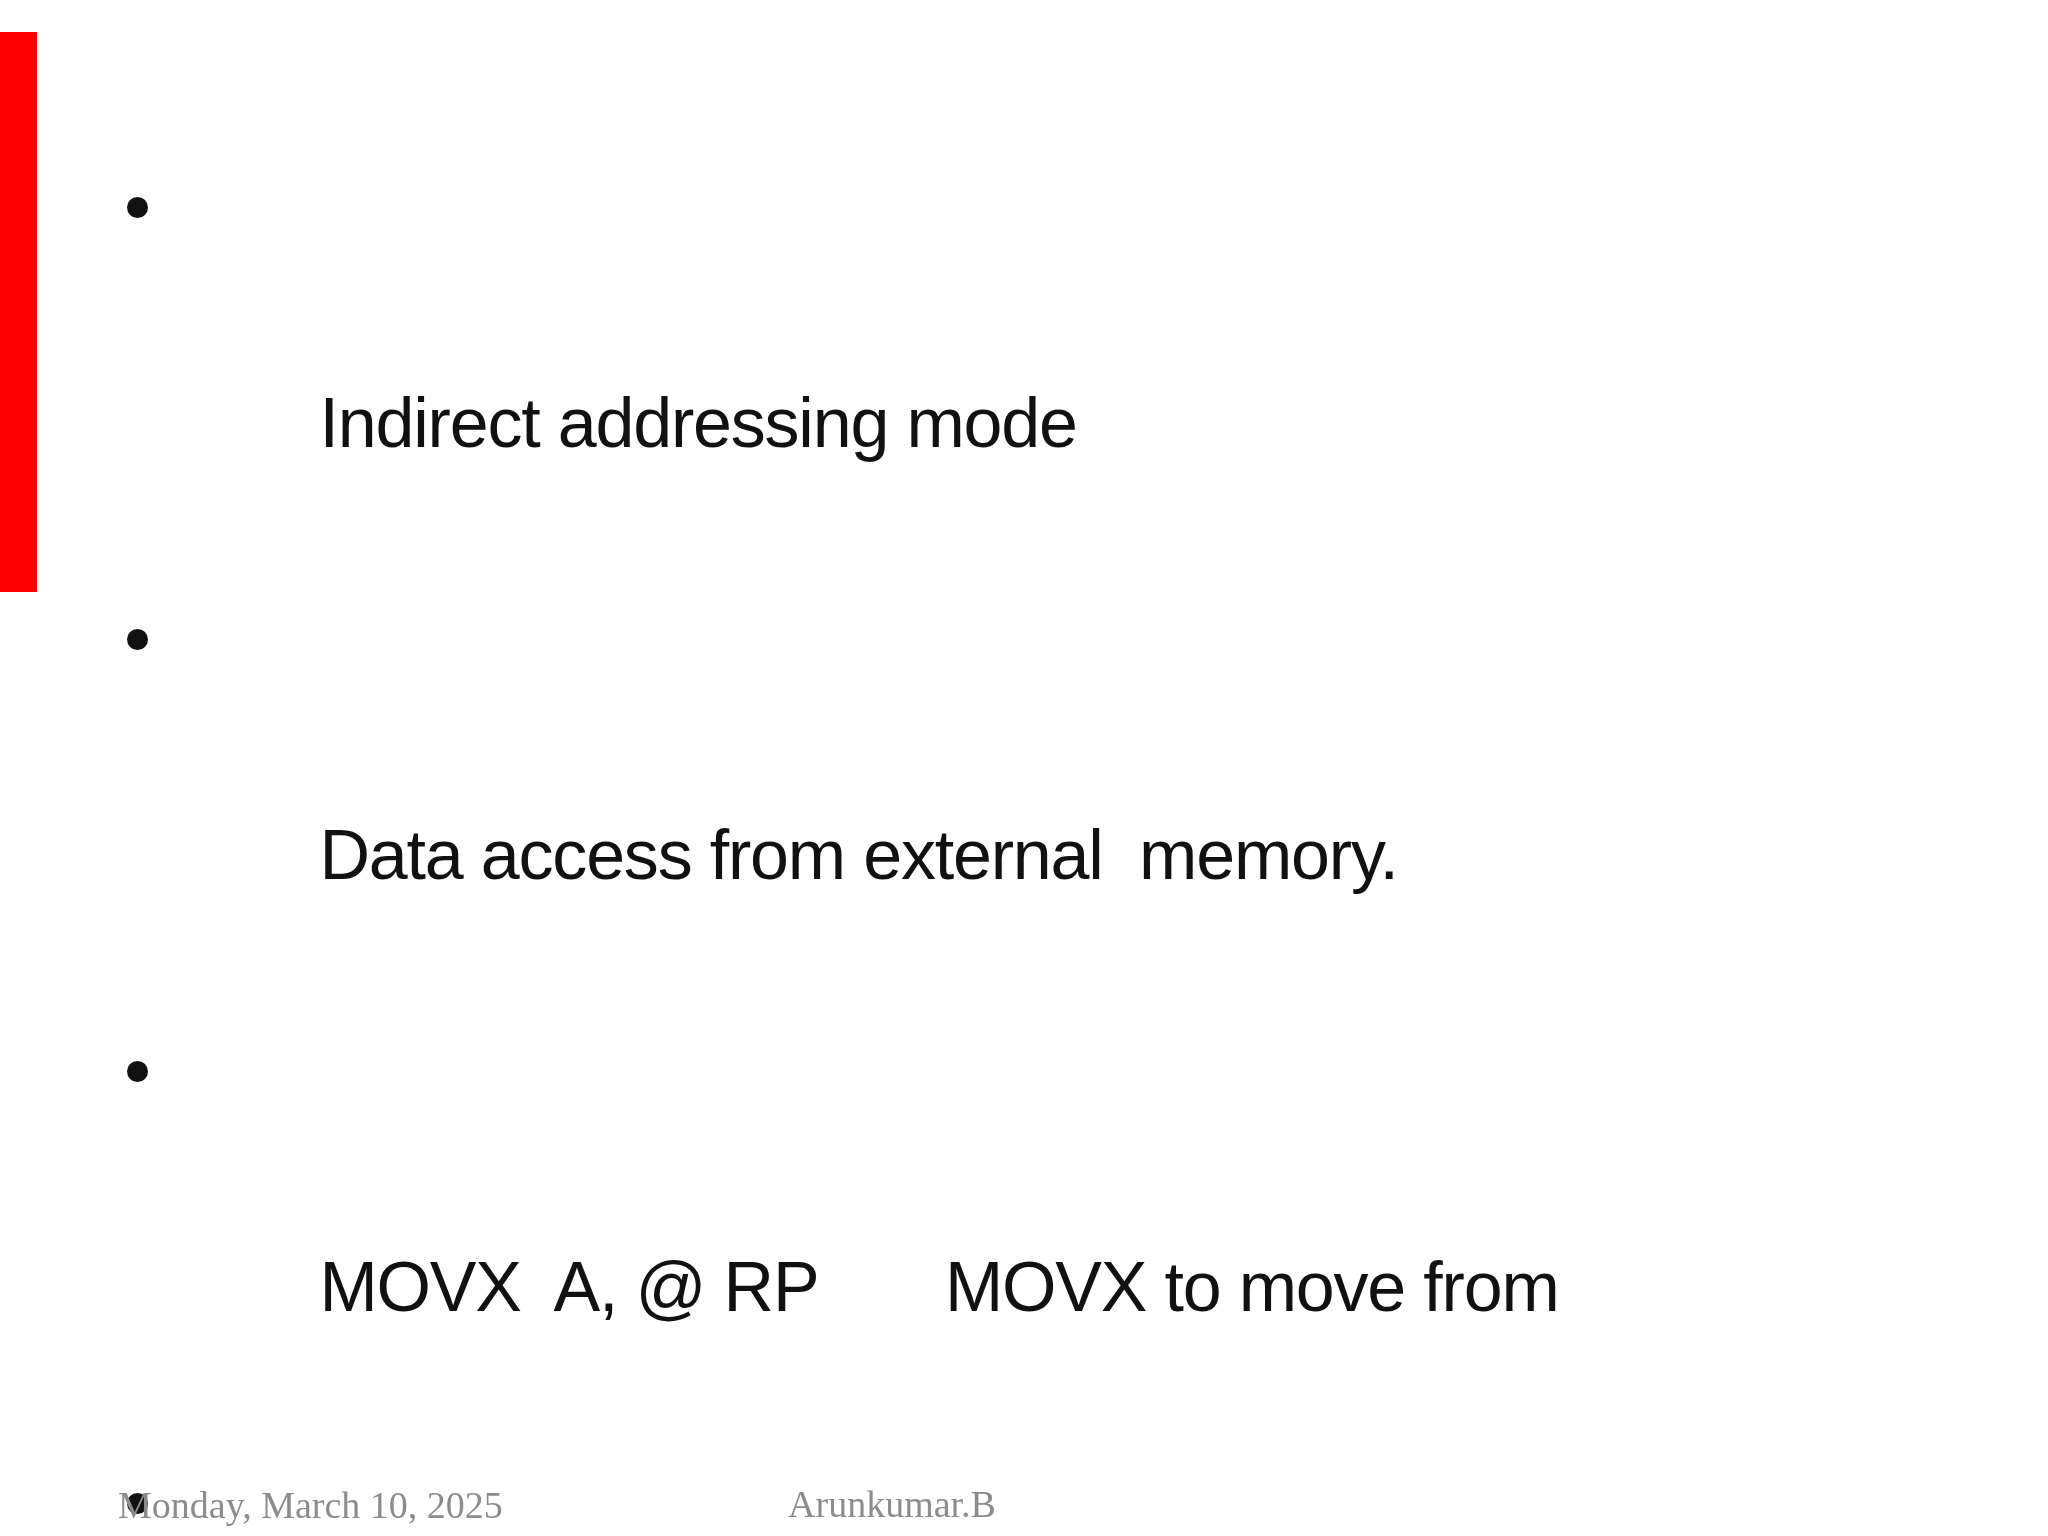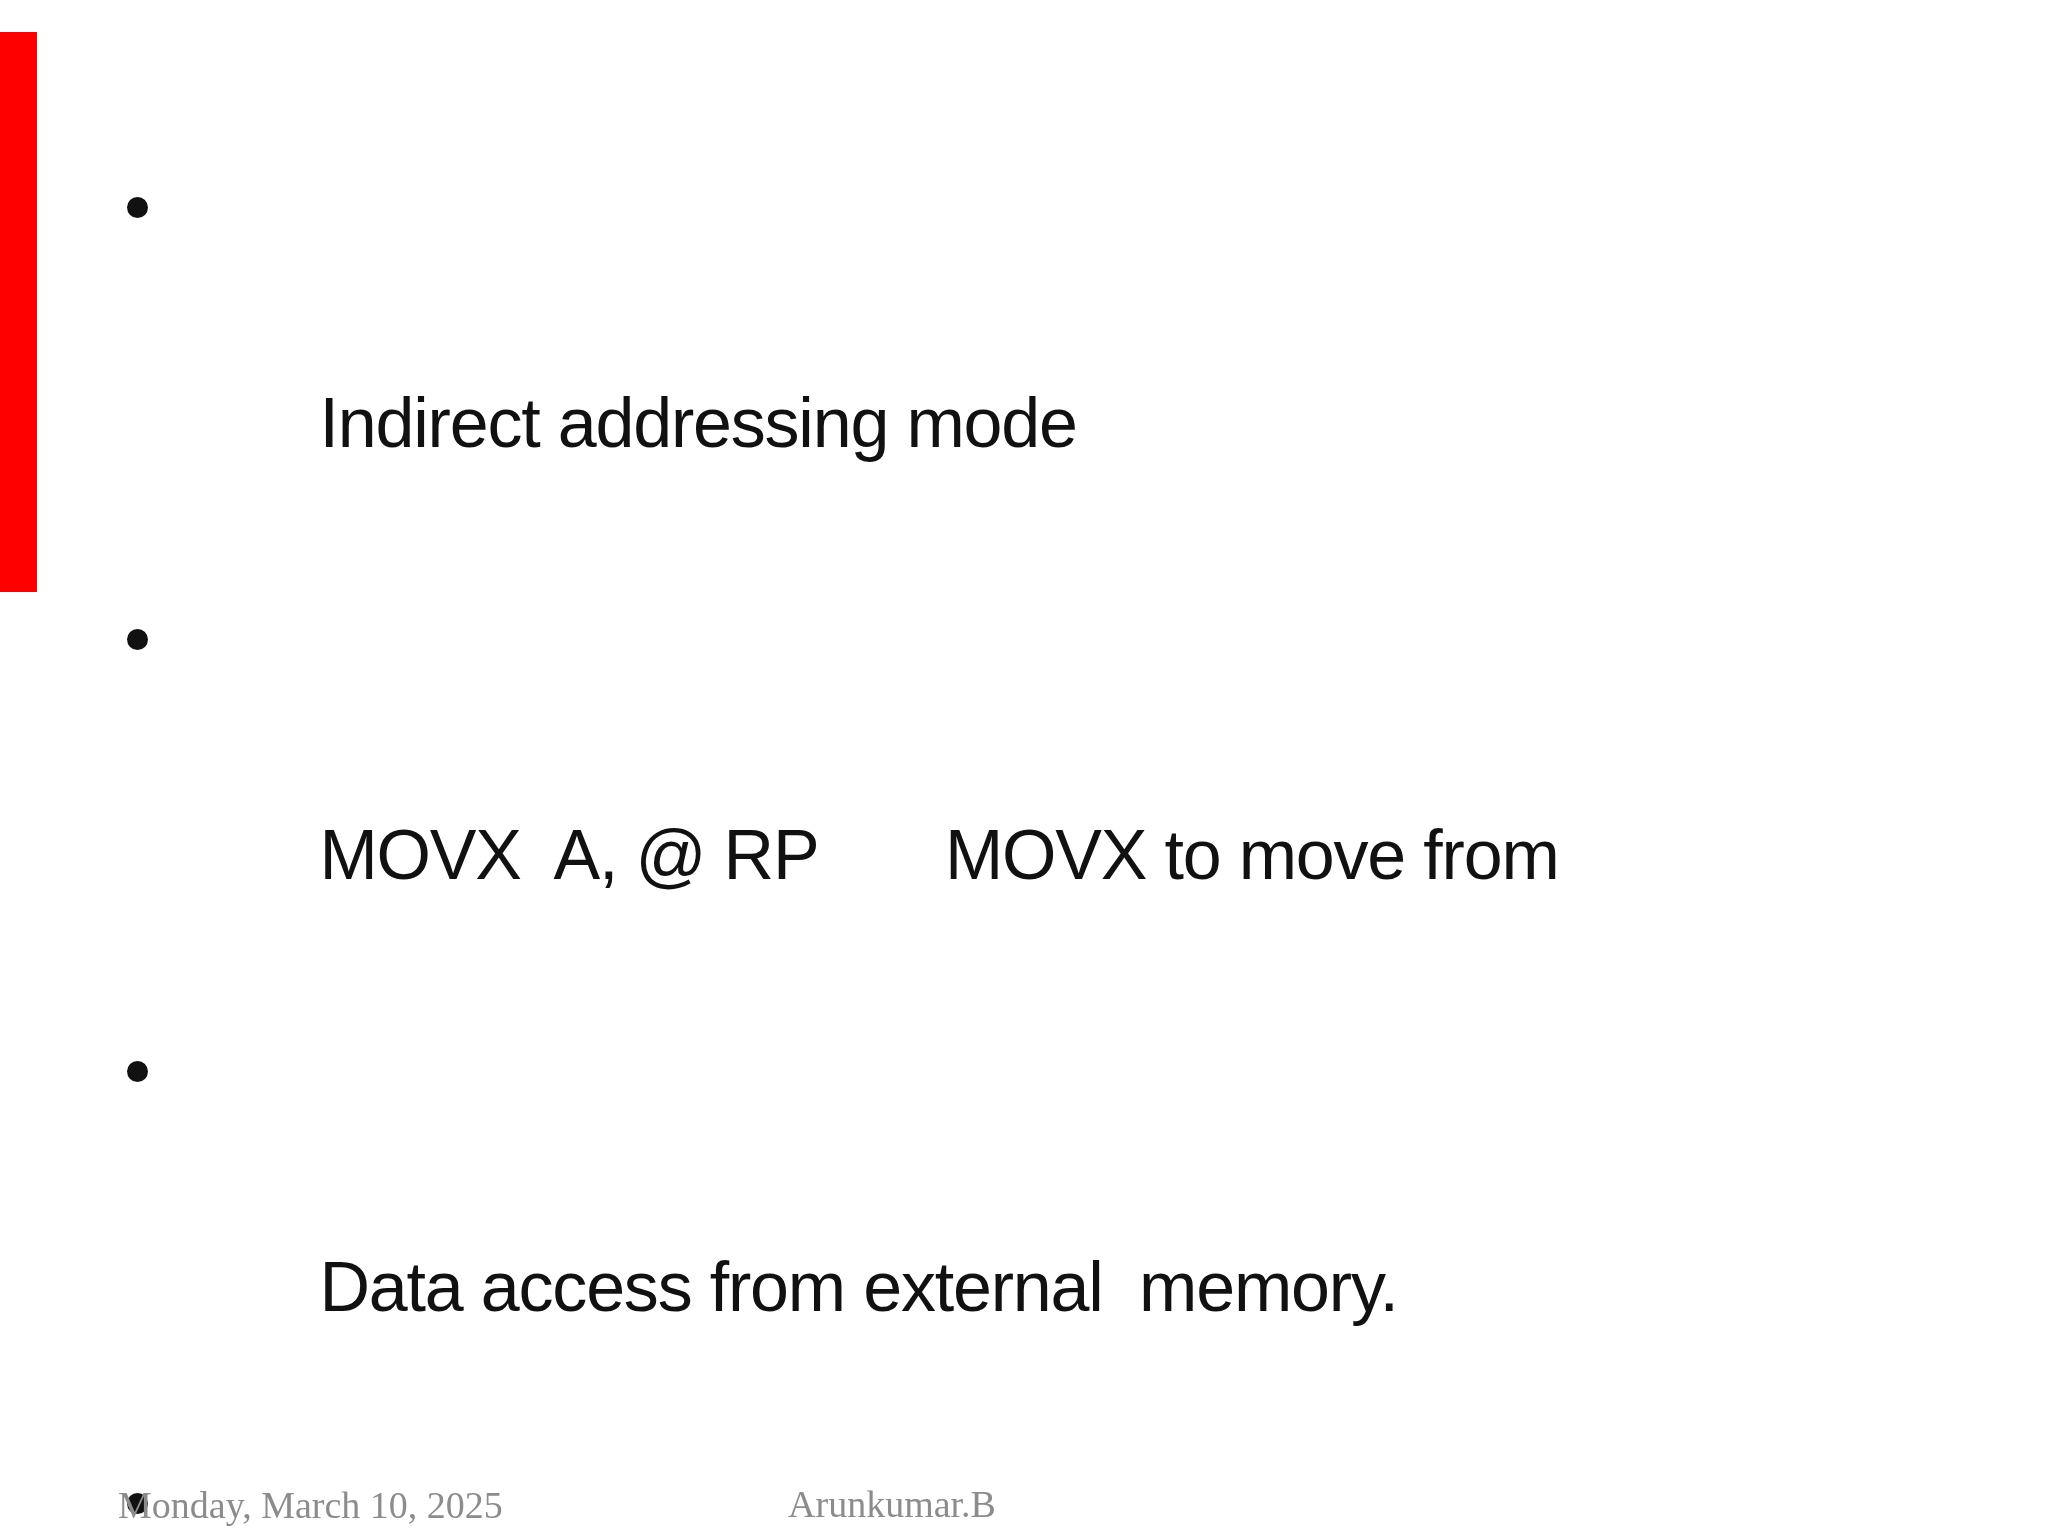--- a/index.html
+++ b/index.html
@@ -86,25 +86,25 @@
 
   <div class="accent-bar" style="background: rgb(255, 0, 0);"></div>
 
   <ul class="bullets" style="color: rgb(17, 17, 17);">
     <li>
       <span class="bullet-dot"></span>
       <span class="bullet-text">Indirect addressing mode</span>
     </li>
     <li>
       <span class="bullet-dot"></span>
-      <span class="bullet-text">MOVX  A, @ RP       MOVX to move from</span>
+      <span class="bullet-text">Data access from external  memory.</span>
     </li>
     <li>
       <span class="bullet-dot"></span>
-      <span class="bullet-text">Data access from external  memory.</span>
+      <span class="bullet-text">MOVX  A, @ RP       MOVX to move from</span>
     </li>
     <li>
       <span class="bullet-dot"></span>
       
     </li>
 
   </ul>
 
   <div class="footer" style="color: rgb(140, 140, 140);">
     <span class="footer-date">Monday, March 10, 2025</span>

